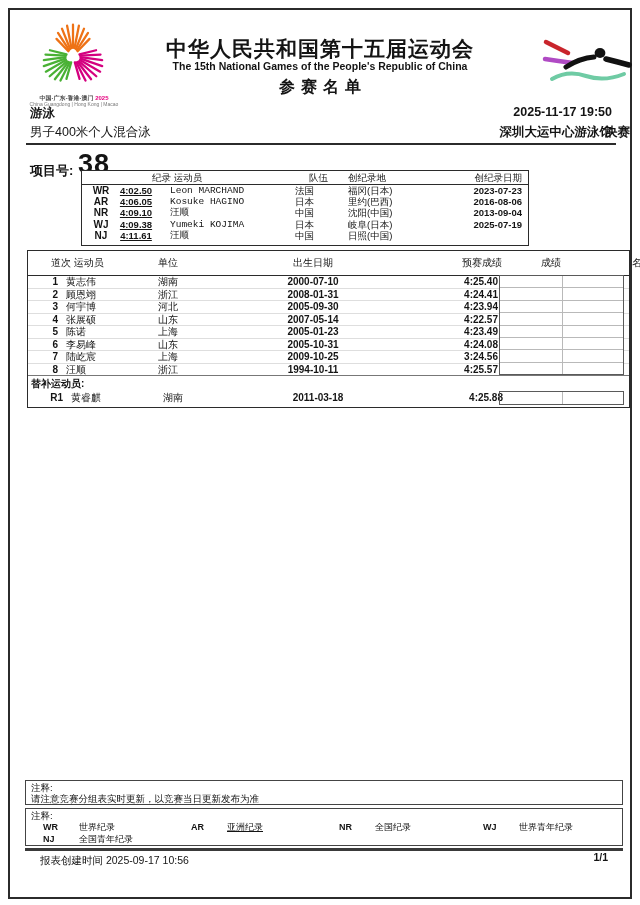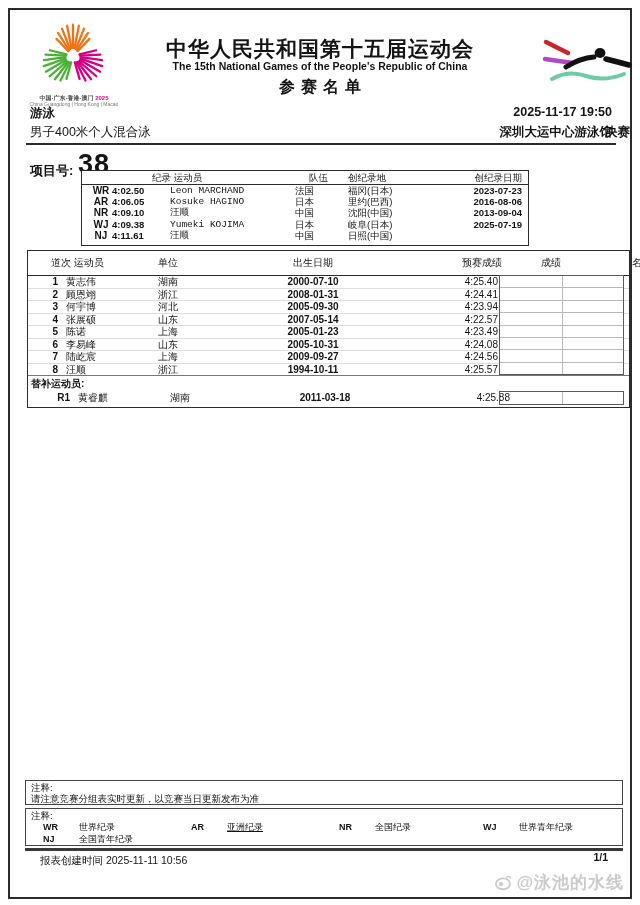--- a/index.html
+++ b/index.html
@@ -28,46 +28,46 @@
 
   
   .rec{position:absolute;left:71px;top:160px;width:448px;height:76px;border:1.5px solid #2b2b2b;box-sizing:border-box;font-size:9.5px;background:#fff;}
   .rec-head{position:relative;height:13px;line-height:13px;border-bottom:1.2px solid #2b2b2b;}
   .rh1{position:absolute;left:70px;}
   .rh2{position:absolute;left:213px;margin-left:14px;}
   .rh3{position:absolute;left:266px;}
   .rh4{position:absolute;right:6px;}
   .rec-row{position:relative;height:11.2px;line-height:11.4px;}
   .rc{position:absolute;left:6px;width:26px;text-align:center;font-weight:bold;font-size:10px;}
-  .rt{position:absolute;left:30px;width:48px;text-align:left;font-weight:bold;}
+  .rt{position:absolute;left:30px;width:48px;text-align:center;font-weight:bold;text-decoration:underline;}
   .ra{position:absolute;left:88px;font-family:"Liberation Mono",monospace;font-size:9.5px;}
   .rteam{position:absolute;left:213px;}
   .rplace{position:absolute;left:266px;}
   .rdate{position:absolute;right:6px;font-weight:bold;margin-left:32px;}
 
   
   .sl{position:absolute;left:17px;top:240px;width:603px;height:158px;border:1.5px solid #2b2b2b;box-sizing:border-box;font-size:10px;background:#fff;}
   .sl-head{position:relative;height:24px;line-height:24px;border-bottom:1.2px solid #2b2b2b;}
   .sh-lane{position:absolute;left:23px;}
   .sh-unit{position:absolute;left:130px;}
   .sh-dob{position:absolute;left:210px;width:150px;text-align:center;}
   .sh-seed{position:absolute;left:382px;width:92px;text-align:right;}
   .sh-res{position:absolute;left:473px;width:60px;text-align:right;}
   .sh-rank{position:absolute;left:564px;width:60px;text-align:right;}
   .slr{position:relative;height:12.5px;line-height:12.5px;border-bottom:1px solid #dedede;box-sizing:border-box;}
   .slr.last{border-bottom:1px solid #777;}
   .c1{position:absolute;left:0;width:30px;text-align:right;font-weight:bold;}
   .c2{position:absolute;left:38px;}
   .c3{position:absolute;left:130px;}
   .c4{position:absolute;left:210px;width:150px;text-align:center;font-weight:bold;}
-  .c5{position:absolute;left:378px;width:92px;text-align:right;font-weight:normal;}
+  .c5{position:absolute;left:378px;width:92px;text-align:right;font-weight:bold;}
   .cells-grid{position:absolute;left:471px;top:24px;width:125px;height:100px;border:1px solid #5a5a5a;box-sizing:border-box;background:repeating-linear-gradient(to bottom,#fff 0,#fff 11.4px,#b9b9b9 11.4px,#b9b9b9 12.4px);}
   .cells-grid::after{content:"";position:absolute;left:62px;top:0;bottom:0;width:1px;background:#b9b9b9;}
   .sub-row{position:absolute;left:3px;top:125px;height:15px;line-height:15px;font-weight:bold;font-size:10px;}
-  .r1-row{position:absolute;left:12px;right:0;top:140px;height:14px;line-height:14px;}
+  .r1-row{position:absolute;left:5px;right:0;top:140px;height:14px;line-height:14px;}
   .cells-r1{position:absolute;left:471px;top:140px;width:125px;height:14px;border:1px solid #5a5a5a;box-sizing:border-box;}
   .cells-r1::after{content:"";position:absolute;left:62px;top:0;bottom:0;width:1px;background:#b9b9b9;}
 
   
   .nb1{position:absolute;left:15px;top:770px;width:598px;height:25px;border:1px solid #444;box-sizing:border-box;font-size:9.5px;padding:1px 5px;line-height:11px;}
   .nb2{position:absolute;left:15px;top:798px;width:598px;height:38px;border:1px solid #444;box-sizing:border-box;font-size:9px;padding:1px 5px;}
   .nb2 .ttl{font-size:9.5px;line-height:11px;}
   .leg-row{position:relative;height:12px;line-height:12px;}
   .lg-c{position:absolute;font-weight:bold;}
   .lg-l{position:absolute;}
@@ -232,22 +232,22 @@
       <span class="c1">6</span>
       <span class="c2">李易峰</span>
       <span class="c3">山东</span>
       <span class="c4">2005-10-31</span>
       <span class="c5">4:24.08</span>
     </div>
     <div class="slr">
       <span class="c1">7</span>
       <span class="c2">陆屹宸</span>
       <span class="c3">上海</span>
-      <span class="c4">2009-09-27</span>
-      <span class="c5">4:24.56</span>
+      <span class="c4">2009-10-25</span>
+      <span class="c5">3:24.56</span>
     </div>
     <div class="slr last">
       <span class="c1">8</span>
       <span class="c2">汪顺</span>
       <span class="c3">浙江</span>
       <span class="c4">1994-10-11</span>
       <span class="c5">4:25.57</span>
     </div>
 
     <div class="cells-grid"></div>
@@ -281,25 +281,17 @@
       <span class="lg-c lg3">WJ</span>
       <span class="lg-l lg3l">世界青年纪录</span>
     </div>
     <div class="leg-row">
       <span class="lg-c lg0">NJ</span>
       <span class="lg-l lg0l">全国青年纪录</span>
     </div>
   </div>
 
   <div class="rule2"></div>
-  <div class="created">报表创建时间 2025-11-11 10:56</div>
+  <div class="created">报表创建时间 2025-09-17 10:56</div>
   <div class="pageno">1/1</div>
 
-  <div class="wm">
-    <svg width="20" height="20" viewBox="0 0 24 24">
-      <ellipse cx="12" cy="13" rx="8.5" ry="6.5" fill="none" stroke-width="2.2" stroke="#cbcbcb"></ellipse>
-      <circle cx="9.5" cy="13.5" r="2.6" fill="#cbcbcb"></circle>
-      <path d="M16 5 Q20 3 21 6" fill="none" stroke-width="2" stroke-linecap="round" stroke="#cbcbcb"></path>
-    </svg>
-    <span>@泳池的水线</span>
-  </div>
 
 </div>
 
 </body></html>

